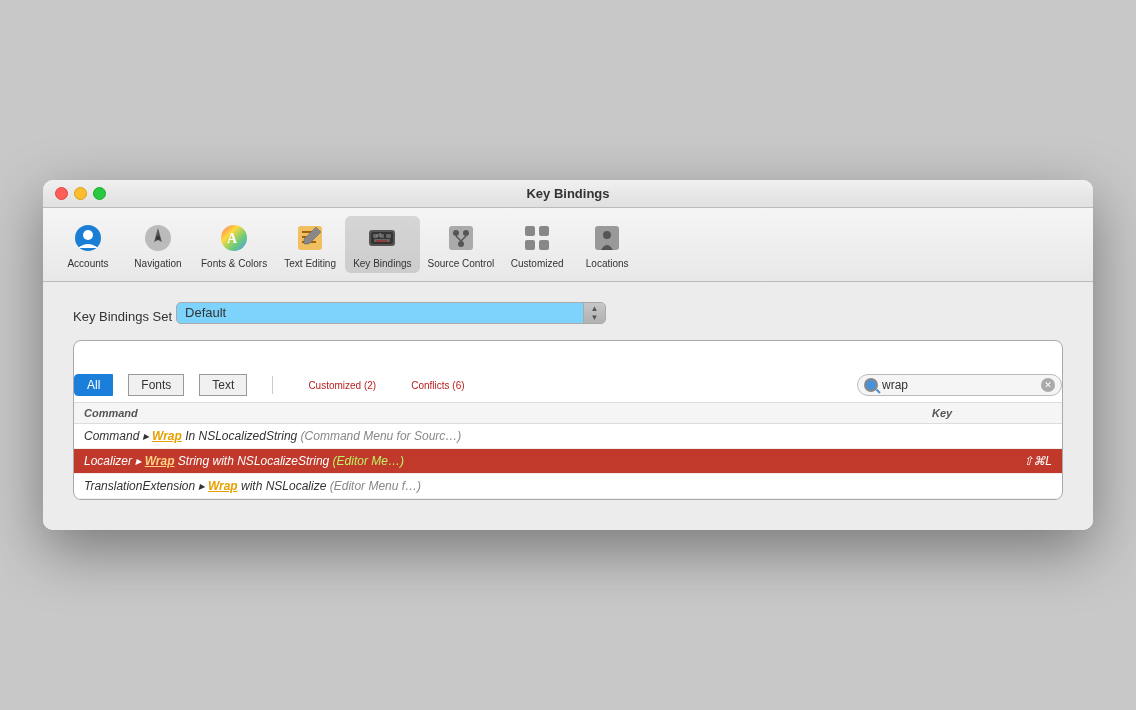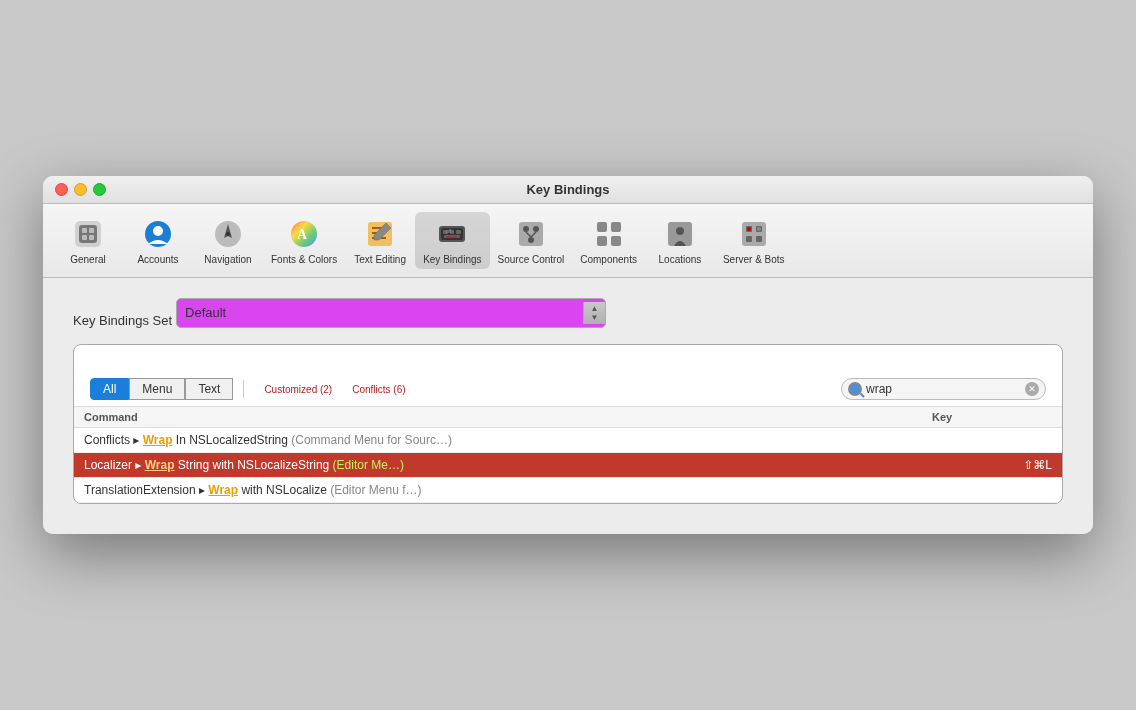--- a/index.html
+++ b/index.html
@@ -97,24 +97,24 @@
     .keybindings-set-label {
       font-size: 13px;
       color: #333;
       font-weight: 500;
     }
     .select-wrapper {
       display: flex;
       align-items: center;
       flex: 1;
       max-width: 430px;
-      background: #d946ef;
+      background: #7dd3fc;
       border: 1px solid #aaa;
       border-radius: 5px;
-      height: 30px;
+      height: 22px;
       overflow: hidden;
     }
     .select-field {
       flex: 1;
       padding: 0 8px;
       font-size: 13px;
       color: #333;
       line-height: 22px;
     }
     .select-arrows {
@@ -133,22 +133,22 @@
     }
     .filter-bar {
       background: white;
       border: 1px solid #aaa;
       border-radius: 8px;
       overflow: hidden;
     }
     .filter-tabs {
       display: flex;
       align-items: center;
-      padding: 6px 16px;
-      gap: 0;
+      padding: 6px 0;
+      gap: 15px;
       border-bottom: 1px solid #ddd;
       margin-top: 27px;
     }
     .filter-btn {
       padding: 3px 12px;
       font-size: 12px;
       border: 1px solid #999;
       cursor: pointer;
       background: #f0f0f0;
       color: #333;
@@ -225,20 +225,21 @@
       display: flex;
       align-items: center;
       justify-content: center;
       cursor: pointer;
       font-size: 9px;
       color: white;
       flex-shrink: 0;
     }
     .table {
       width: 100%;
+      font-style: italic;
     }
     .table-header {
       display: flex;
       padding: 4px 10px;
       border-bottom: 1px solid #ddd;
       background: #f5f5f5;
     }
     .table-header-cmd {
       flex: 1;
       font-size: 11px;
@@ -301,33 +302,20 @@
     <div class="traffic-lights">
       <div class="traffic-light close"></div>
       <div class="traffic-light minimize"></div>
       <div class="traffic-light maximize"></div>
     </div>
     <div class="titlebar-title">Key Bindings</div>
   </div>
 
   <div class="toolbar">
 
-    <div class="toolbar-item">
-      <div class="toolbar-icon">
-        <svg viewBox="0 0 32 32" fill="none" xmlns="http://www.w3.org/2000/svg">
-          <rect x="3" y="3" width="26" height="26" rx="5" fill="#888" opacity="0.3"></rect>
-          <rect x="7" y="7" width="18" height="18" rx="3" fill="#777"></rect>
-          <rect x="10" y="10" width="5" height="5" rx="1" fill="#bbb"></rect>
-          <rect x="17" y="10" width="5" height="5" rx="1" fill="#bbb"></rect>
-          <rect x="10" y="17" width="5" height="5" rx="1" fill="#bbb"></rect>
-          <rect x="17" y="17" width="5" height="5" rx="1" fill="#bbb"></rect>
-        </svg>
-      </div>
-      <span class="toolbar-label">General</span>
-    </div>
 
     <div class="toolbar-item">
       <div class="toolbar-icon">
         <svg viewBox="0 0 32 32" xmlns="http://www.w3.org/2000/svg">
           <circle cx="16" cy="16" r="13" fill="#1a7fd4"></circle>
           <circle cx="16" cy="13" r="5" fill="white"></circle>
           <path d="M6 26 Q16 18 26 26" fill="white"></path>
         </svg>
       </div>
       <span class="toolbar-label">Accounts</span>
@@ -408,69 +396,55 @@
 
     <div class="toolbar-item">
       <div class="toolbar-icon">
         <svg viewBox="0 0 32 32" xmlns="http://www.w3.org/2000/svg">
           <rect x="4" y="4" width="10" height="10" rx="2" fill="#888"></rect>
           <rect x="18" y="4" width="10" height="10" rx="2" fill="#888"></rect>
           <rect x="4" y="18" width="10" height="10" rx="2" fill="#888"></rect>
           <rect x="18" y="18" width="10" height="10" rx="2" fill="#888"></rect>
         </svg>
       </div>
-      <span class="toolbar-label">Components</span>
+      <span class="toolbar-label">Customized</span>
     </div>
 
     <div class="toolbar-item">
       <div class="toolbar-icon">
         <svg viewBox="0 0 32 32" xmlns="http://www.w3.org/2000/svg">
           <rect x="4" y="4" width="24" height="24" rx="3" fill="#999"></rect>
           <circle cx="16" cy="13" r="4" fill="#555"></circle>
           <path d="M10 28 Q16 18 22 28" fill="#555"></path>
         </svg>
       </div>
       <span class="toolbar-label">Locations</span>
     </div>
 
-    <div class="toolbar-item">
-      <div class="toolbar-icon">
-        <svg viewBox="0 0 32 32" xmlns="http://www.w3.org/2000/svg">
-          <rect x="4" y="4" width="24" height="24" rx="3" fill="#aaa"></rect>
-          <rect x="8" y="8" width="6" height="6" rx="1" fill="#666"></rect>
-          <rect x="18" y="8" width="6" height="6" rx="1" fill="#666"></rect>
-          <rect x="8" y="18" width="6" height="6" rx="1" fill="#666"></rect>
-          <rect x="18" y="18" width="6" height="6" rx="1" fill="#666"></rect>
-          <circle cx="11" cy="11" r="2" fill="#c00"></circle>
-          <circle cx="21" cy="11" r="2" fill="#888"></circle>
-        </svg>
-      </div>
-      <span class="toolbar-label">Server &amp; Bots</span>
-    </div>
 
   </div>
 
   <div class="content">
 
     <div class="keybindings-set-row">
       <span class="keybindings-set-label">Key Bindings Set</span>
       <div class="select-wrapper">
         <div class="select-field">Default</div>
         <div class="select-arrows">
           <span>▲</span>
           <span>▼</span>
         </div>
       </div>
     </div>
 
     <div class="filter-bar">
 
       <div class="filter-tabs">
         <button class="filter-btn active">All</button>
-        <button class="filter-btn">Menu</button>
+        <button class="filter-btn">Fonts</button>
         <button class="filter-btn">Text</button>
 
         <div class="filter-separator"></div>
 
         <button class="filter-option">Customized (2)</button>
         <button class="filter-option">Conflicts (6)</button>
 
         <div class="search-wrapper" style="margin-left:auto;">
           <div class="search-icon-circle">
           </div>
@@ -481,21 +455,21 @@
 
       <div class="table">
 
         <div class="table-header">
           <div class="table-header-cmd">Command</div>
           <div class="table-header-key">Key</div>
         </div>
 
         <div class="table-row">
           <div class="table-row-cmd">
-            <span>Conflicts ▸ </span><span class="highlight">Wrap</span><span> In NSLocalizedString </span><span class="cmd-gray">(Command Menu for Sourc…)</span>
+            <span>Command ▸ </span><span class="highlight">Wrap</span><span> In NSLocalizedString </span><span class="cmd-gray">(Command Menu for Sourc…)</span>
           </div>
           <div class="table-row-key"></div>
         </div>
 
         <div class="table-row selected">
           <div class="table-row-cmd">
             <span>Localizer ▸ </span><span class="highlight">Wrap</span><span> String with NSLocalizeString </span><span class="cmd-gray">(Editor Me…)</span>
           </div>
           <div class="table-row-key">⇧⌘L</div>
         </div>

